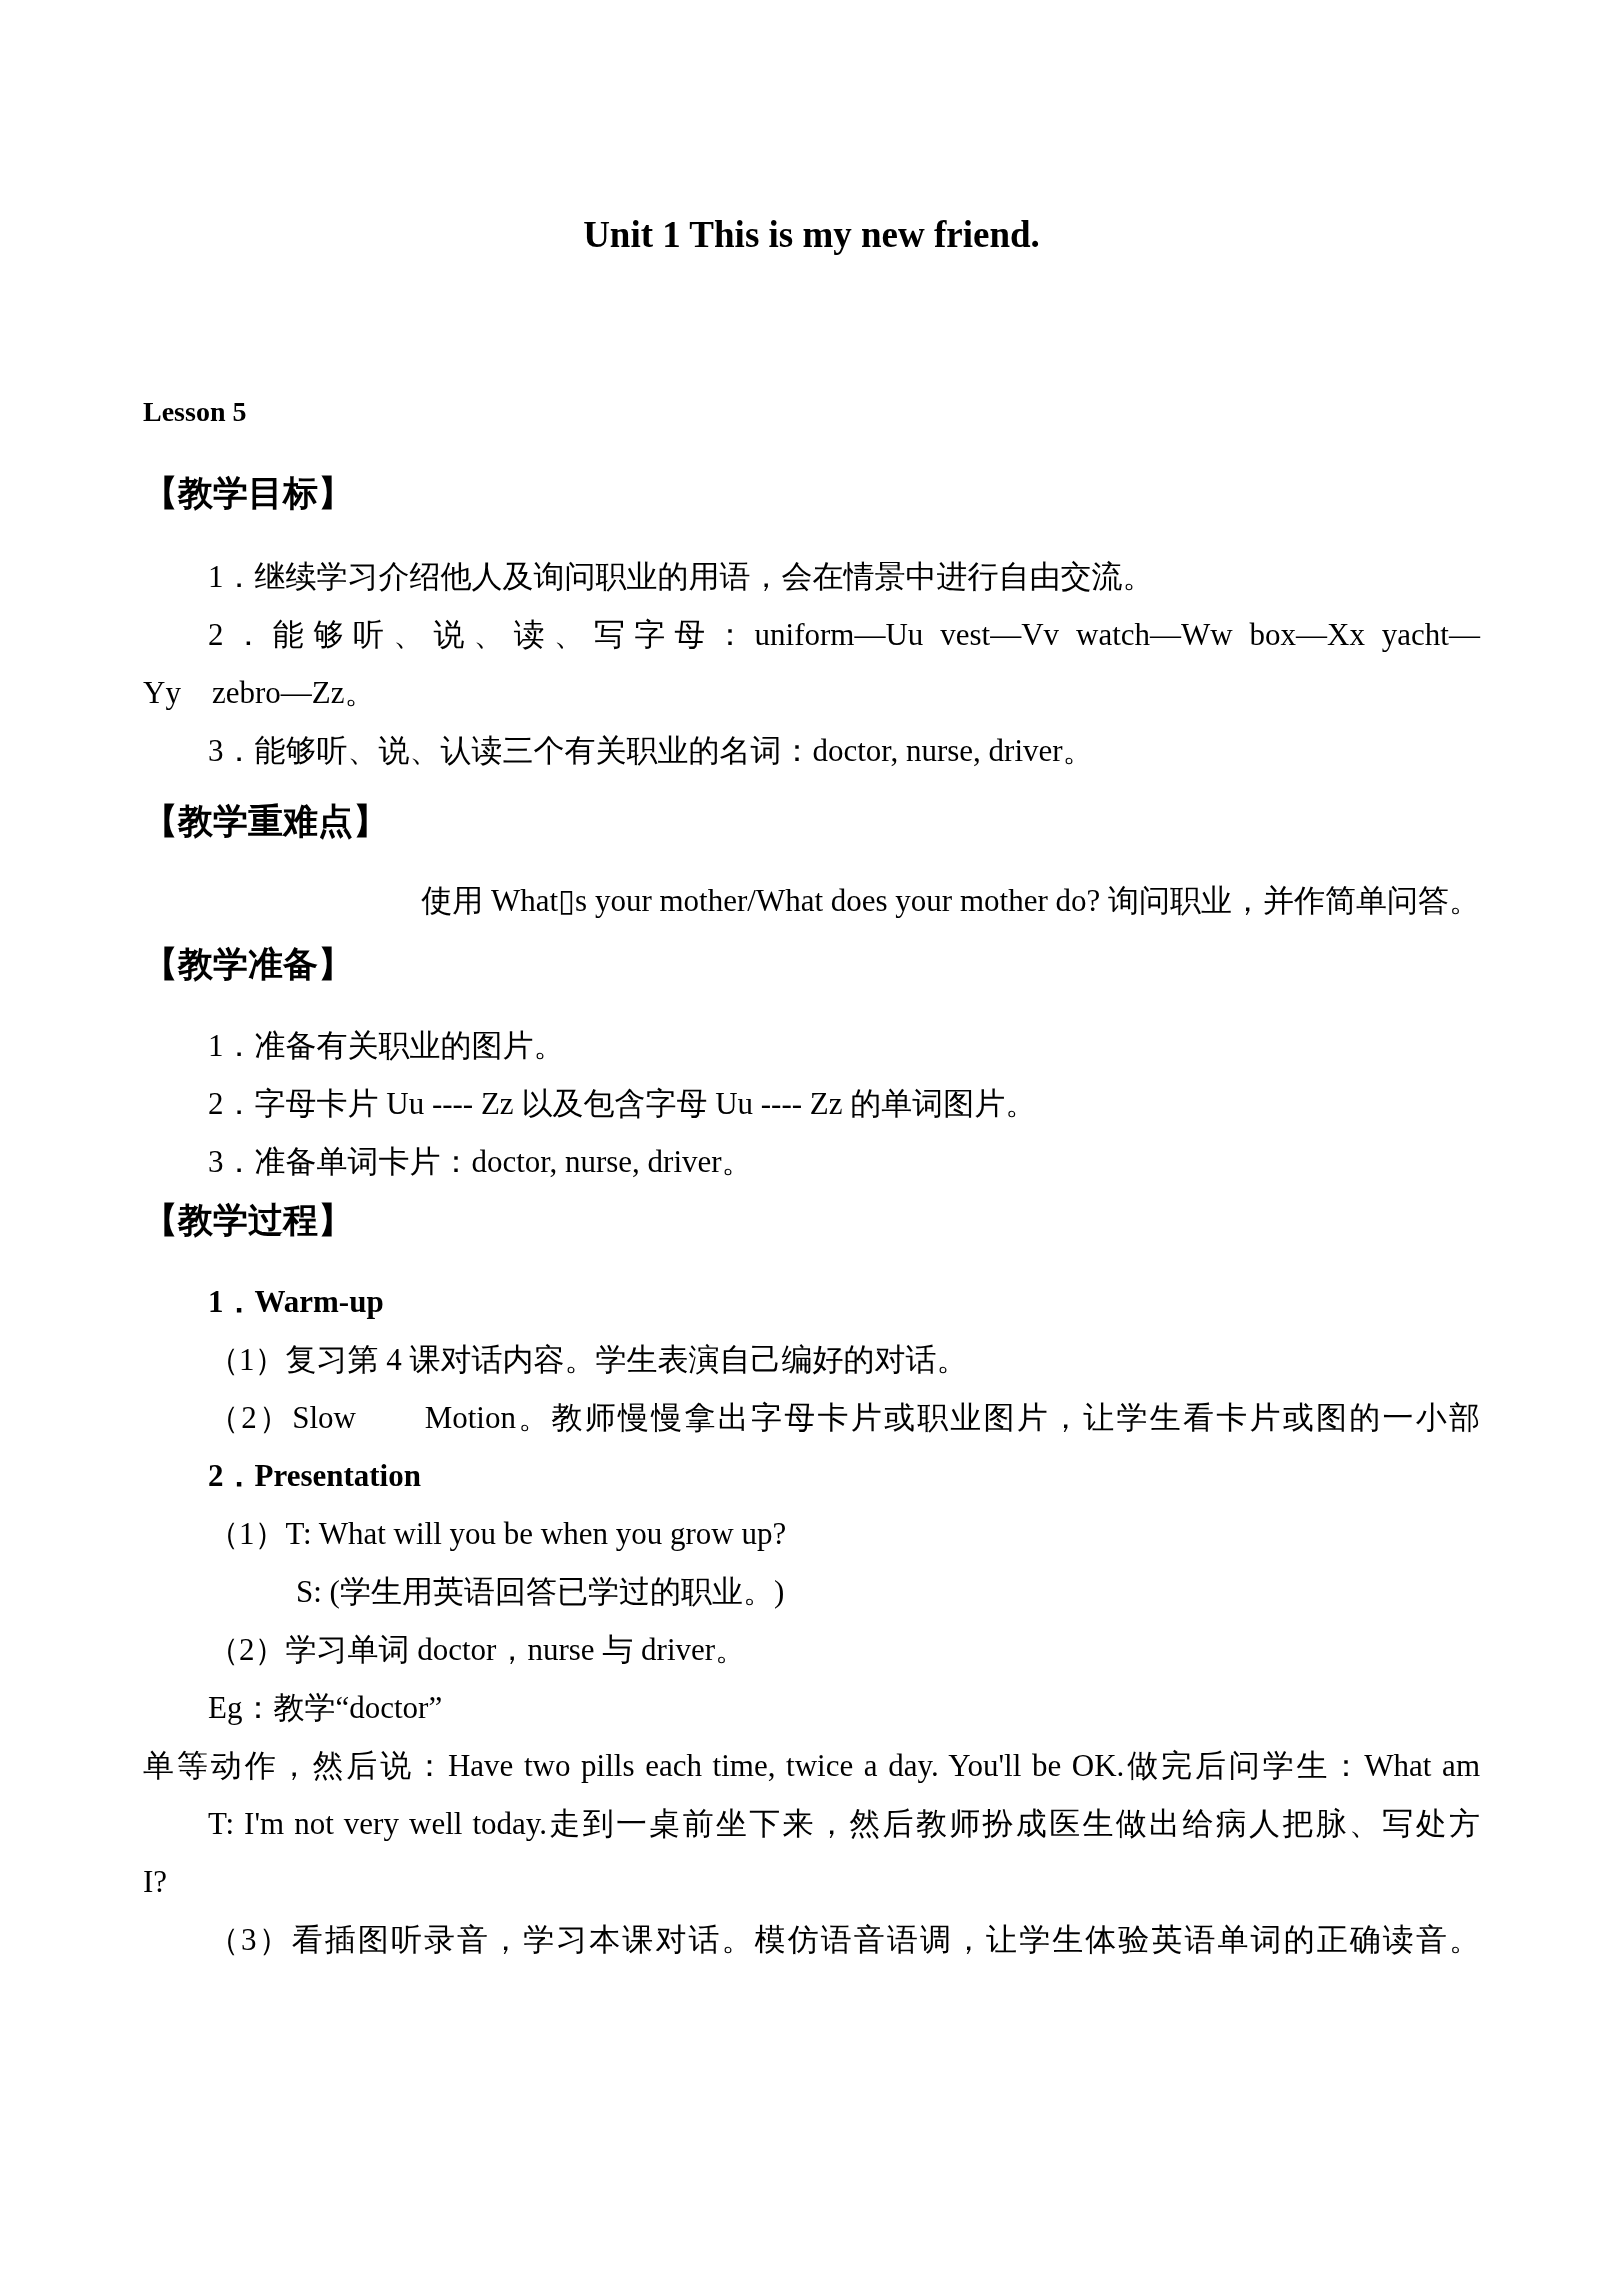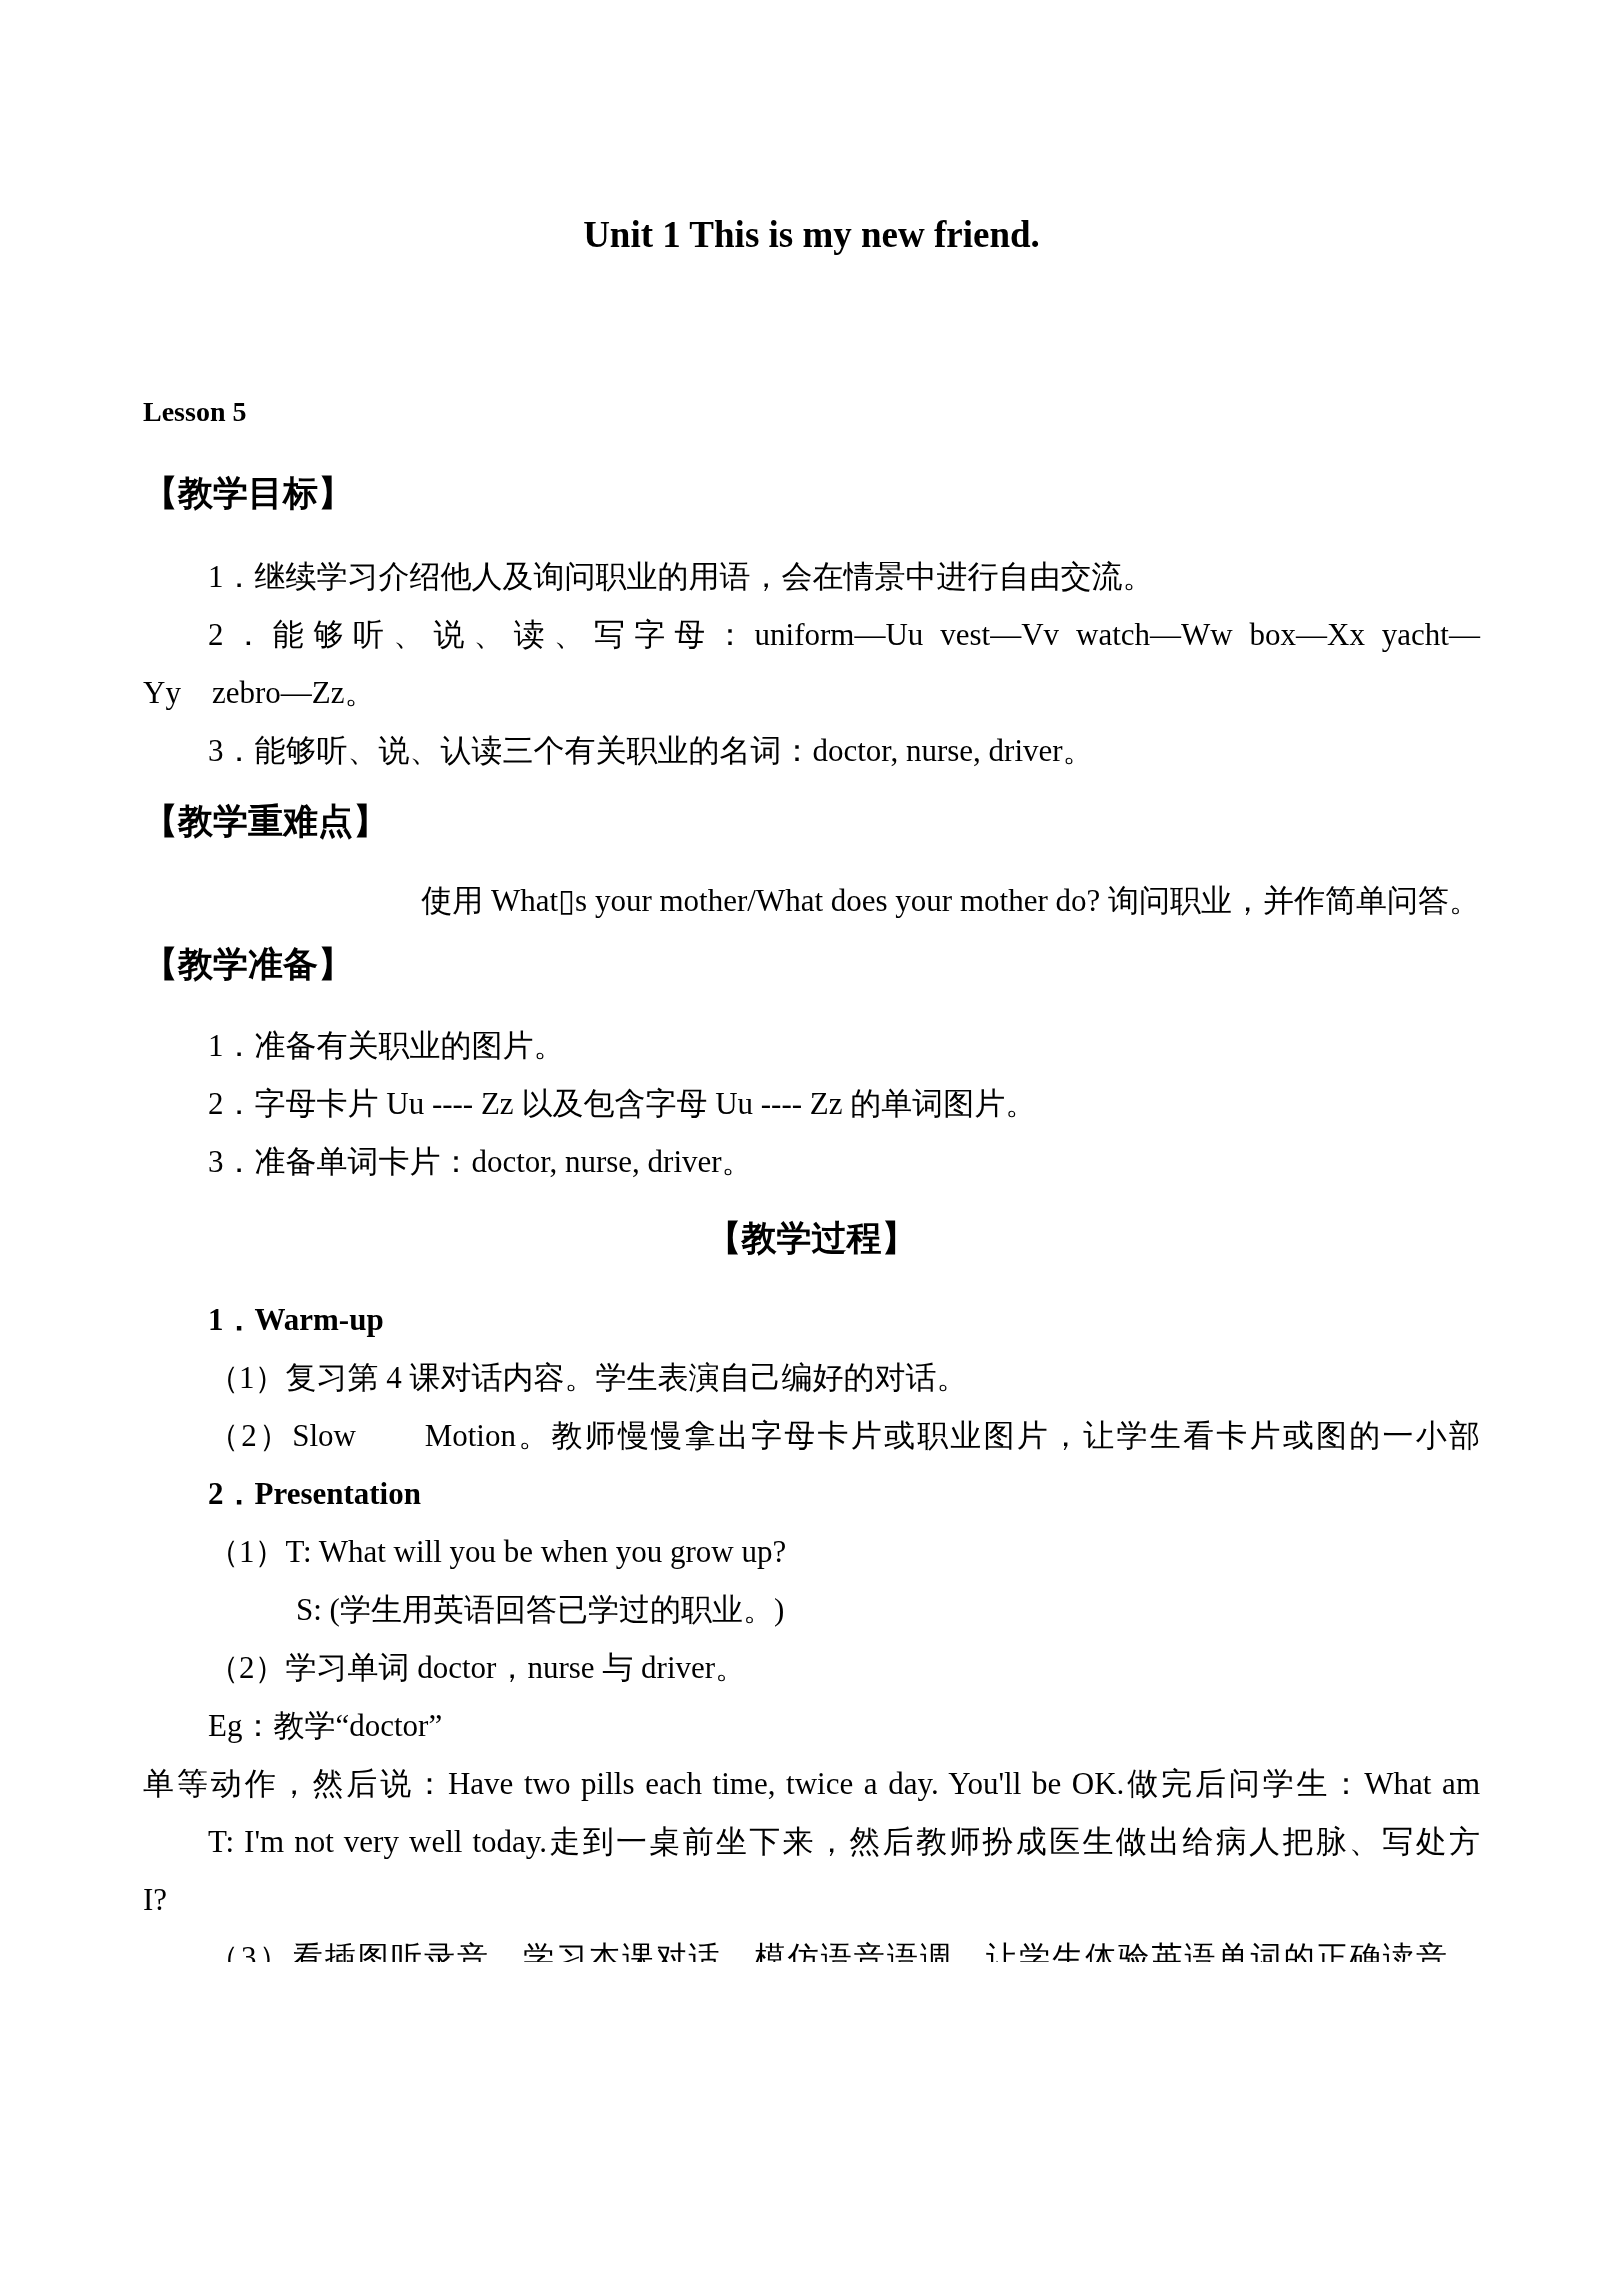--- a/index.html
+++ b/index.html
@@ -39,21 +39,21 @@
   .indent { text-indent: 65px; }
   .indent-deep { text-indent: 153px; }
   .j { text-align: justify; text-align-last: justify; }
   .bold { font-weight: bold; }
   .h-obj  { margin-top: 34px; }
   .g-obj  { margin-top: 29px; }
   .h-key  { margin-top: 15.7px; }
   .g-key  { margin-top: 25px; text-align: right; }
   .h-prep { margin-top: 9.5px; }
   .g-prep { margin-top: 27px; }
-  .h-proc { margin-top: 22px; text-align: center; }
+  .h-proc { margin-top: 4px; }
   .g-proc { margin-top: 27px; }
   .page-footer {
     margin-top: 61px;
     font-size: 27px;
     line-height: 38px;
     font-weight: bold;
     text-align: left;
   }
 </style>
 </head>

